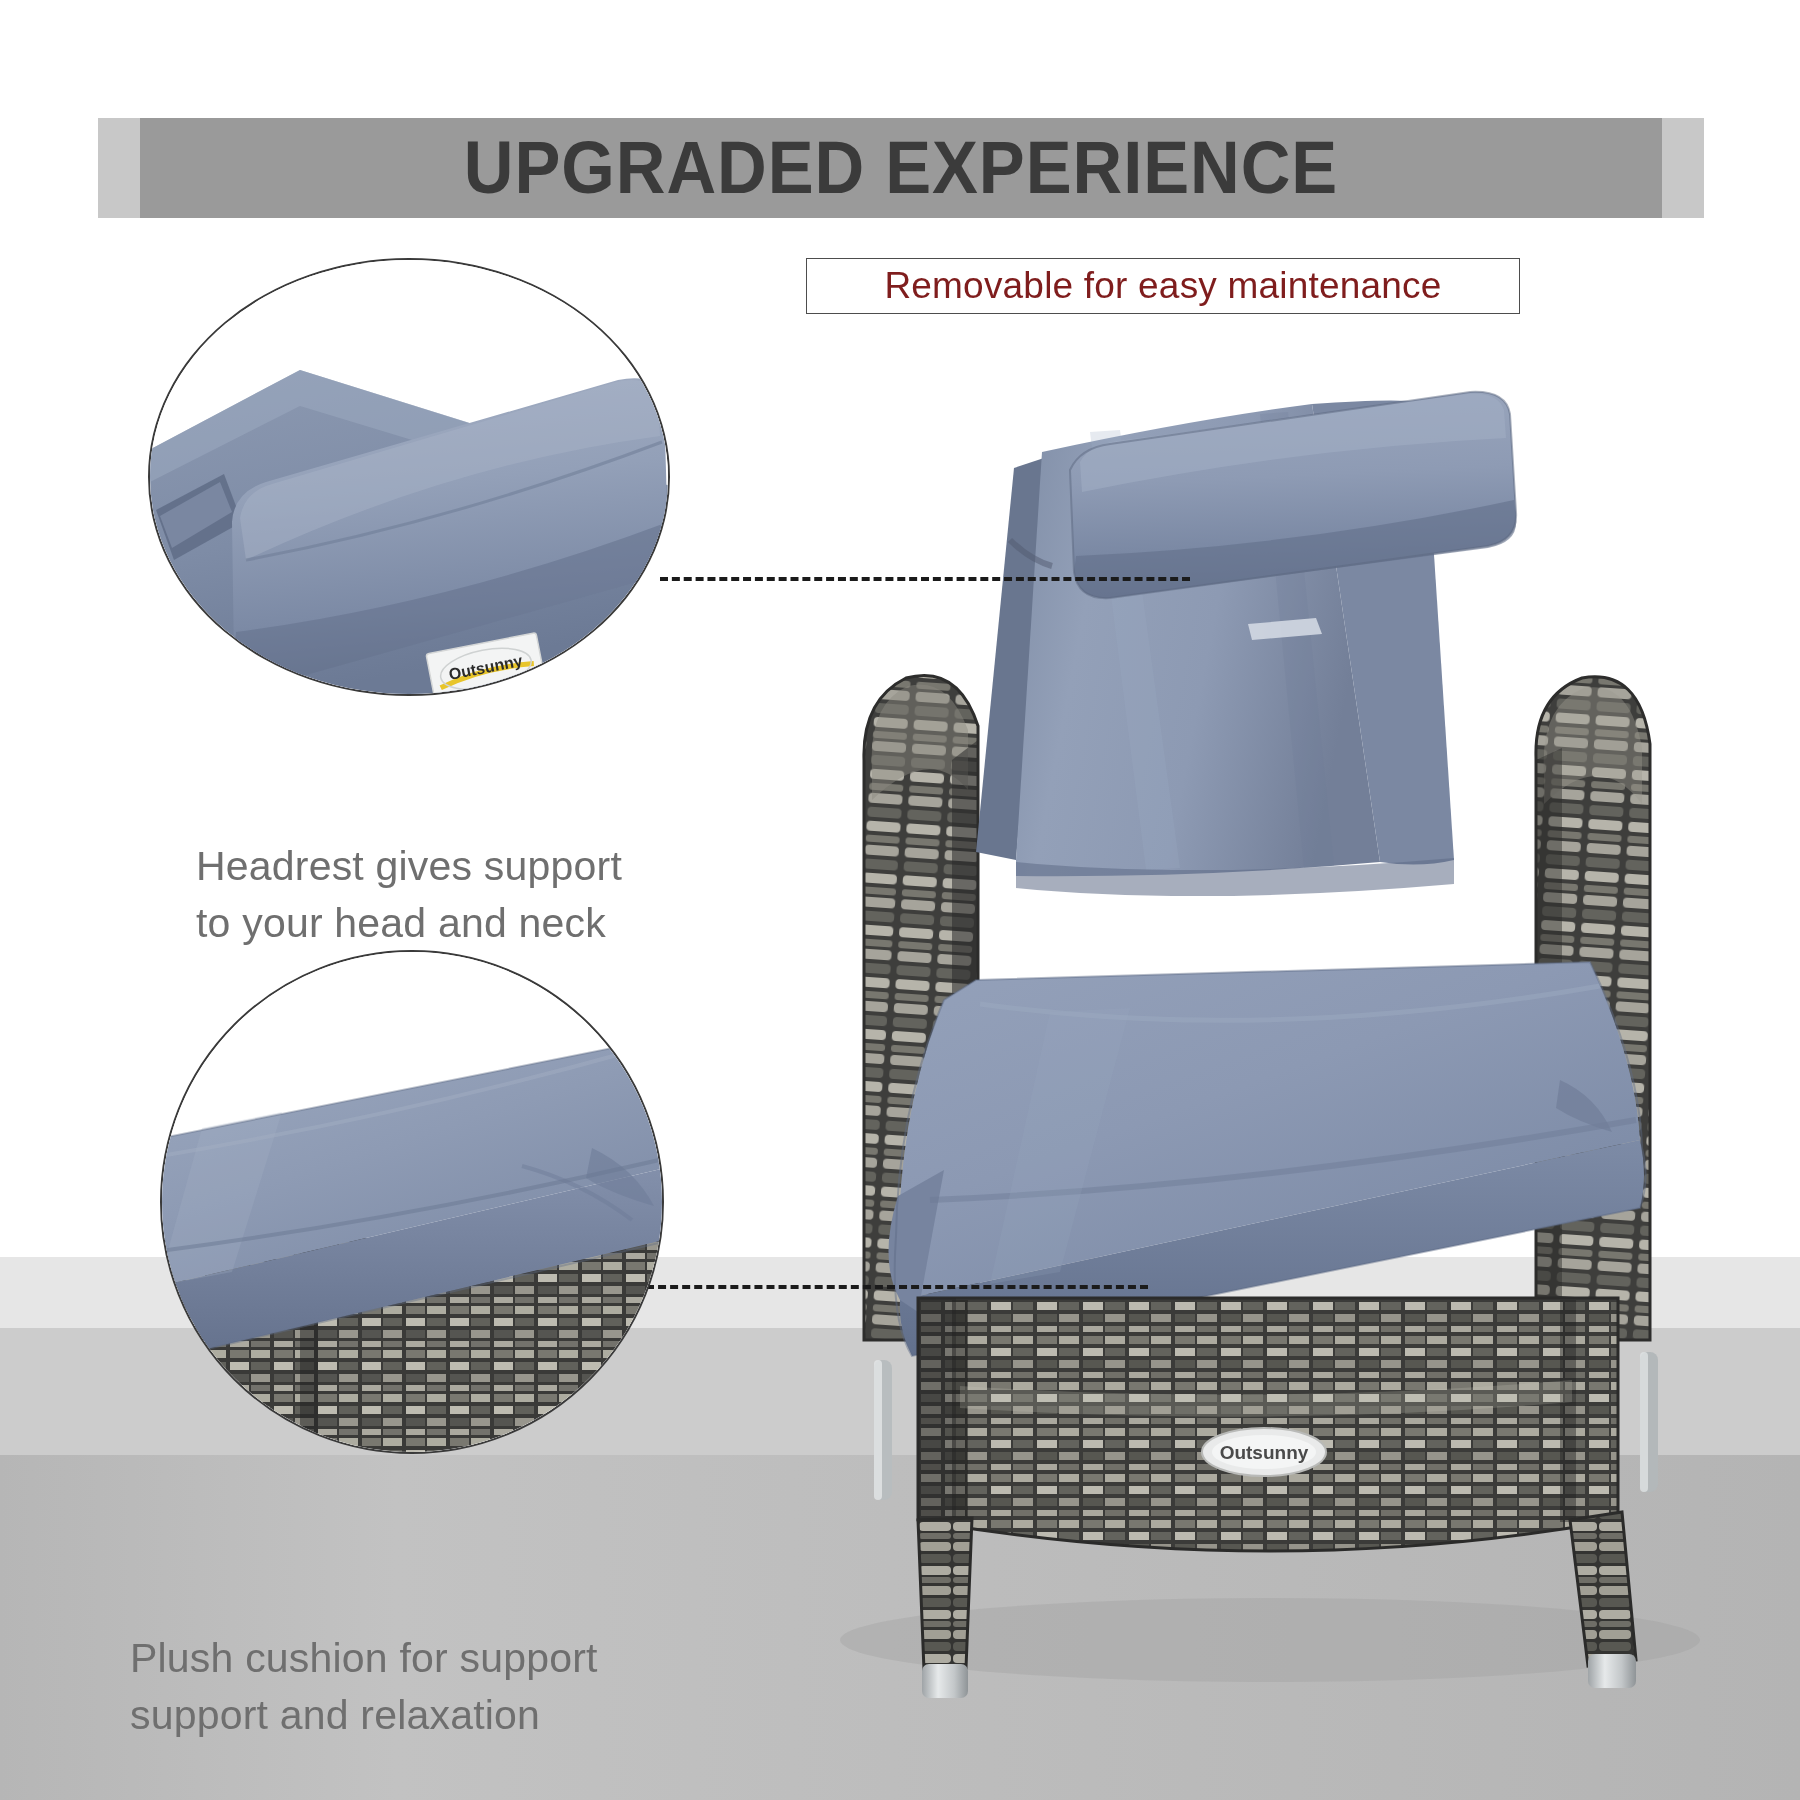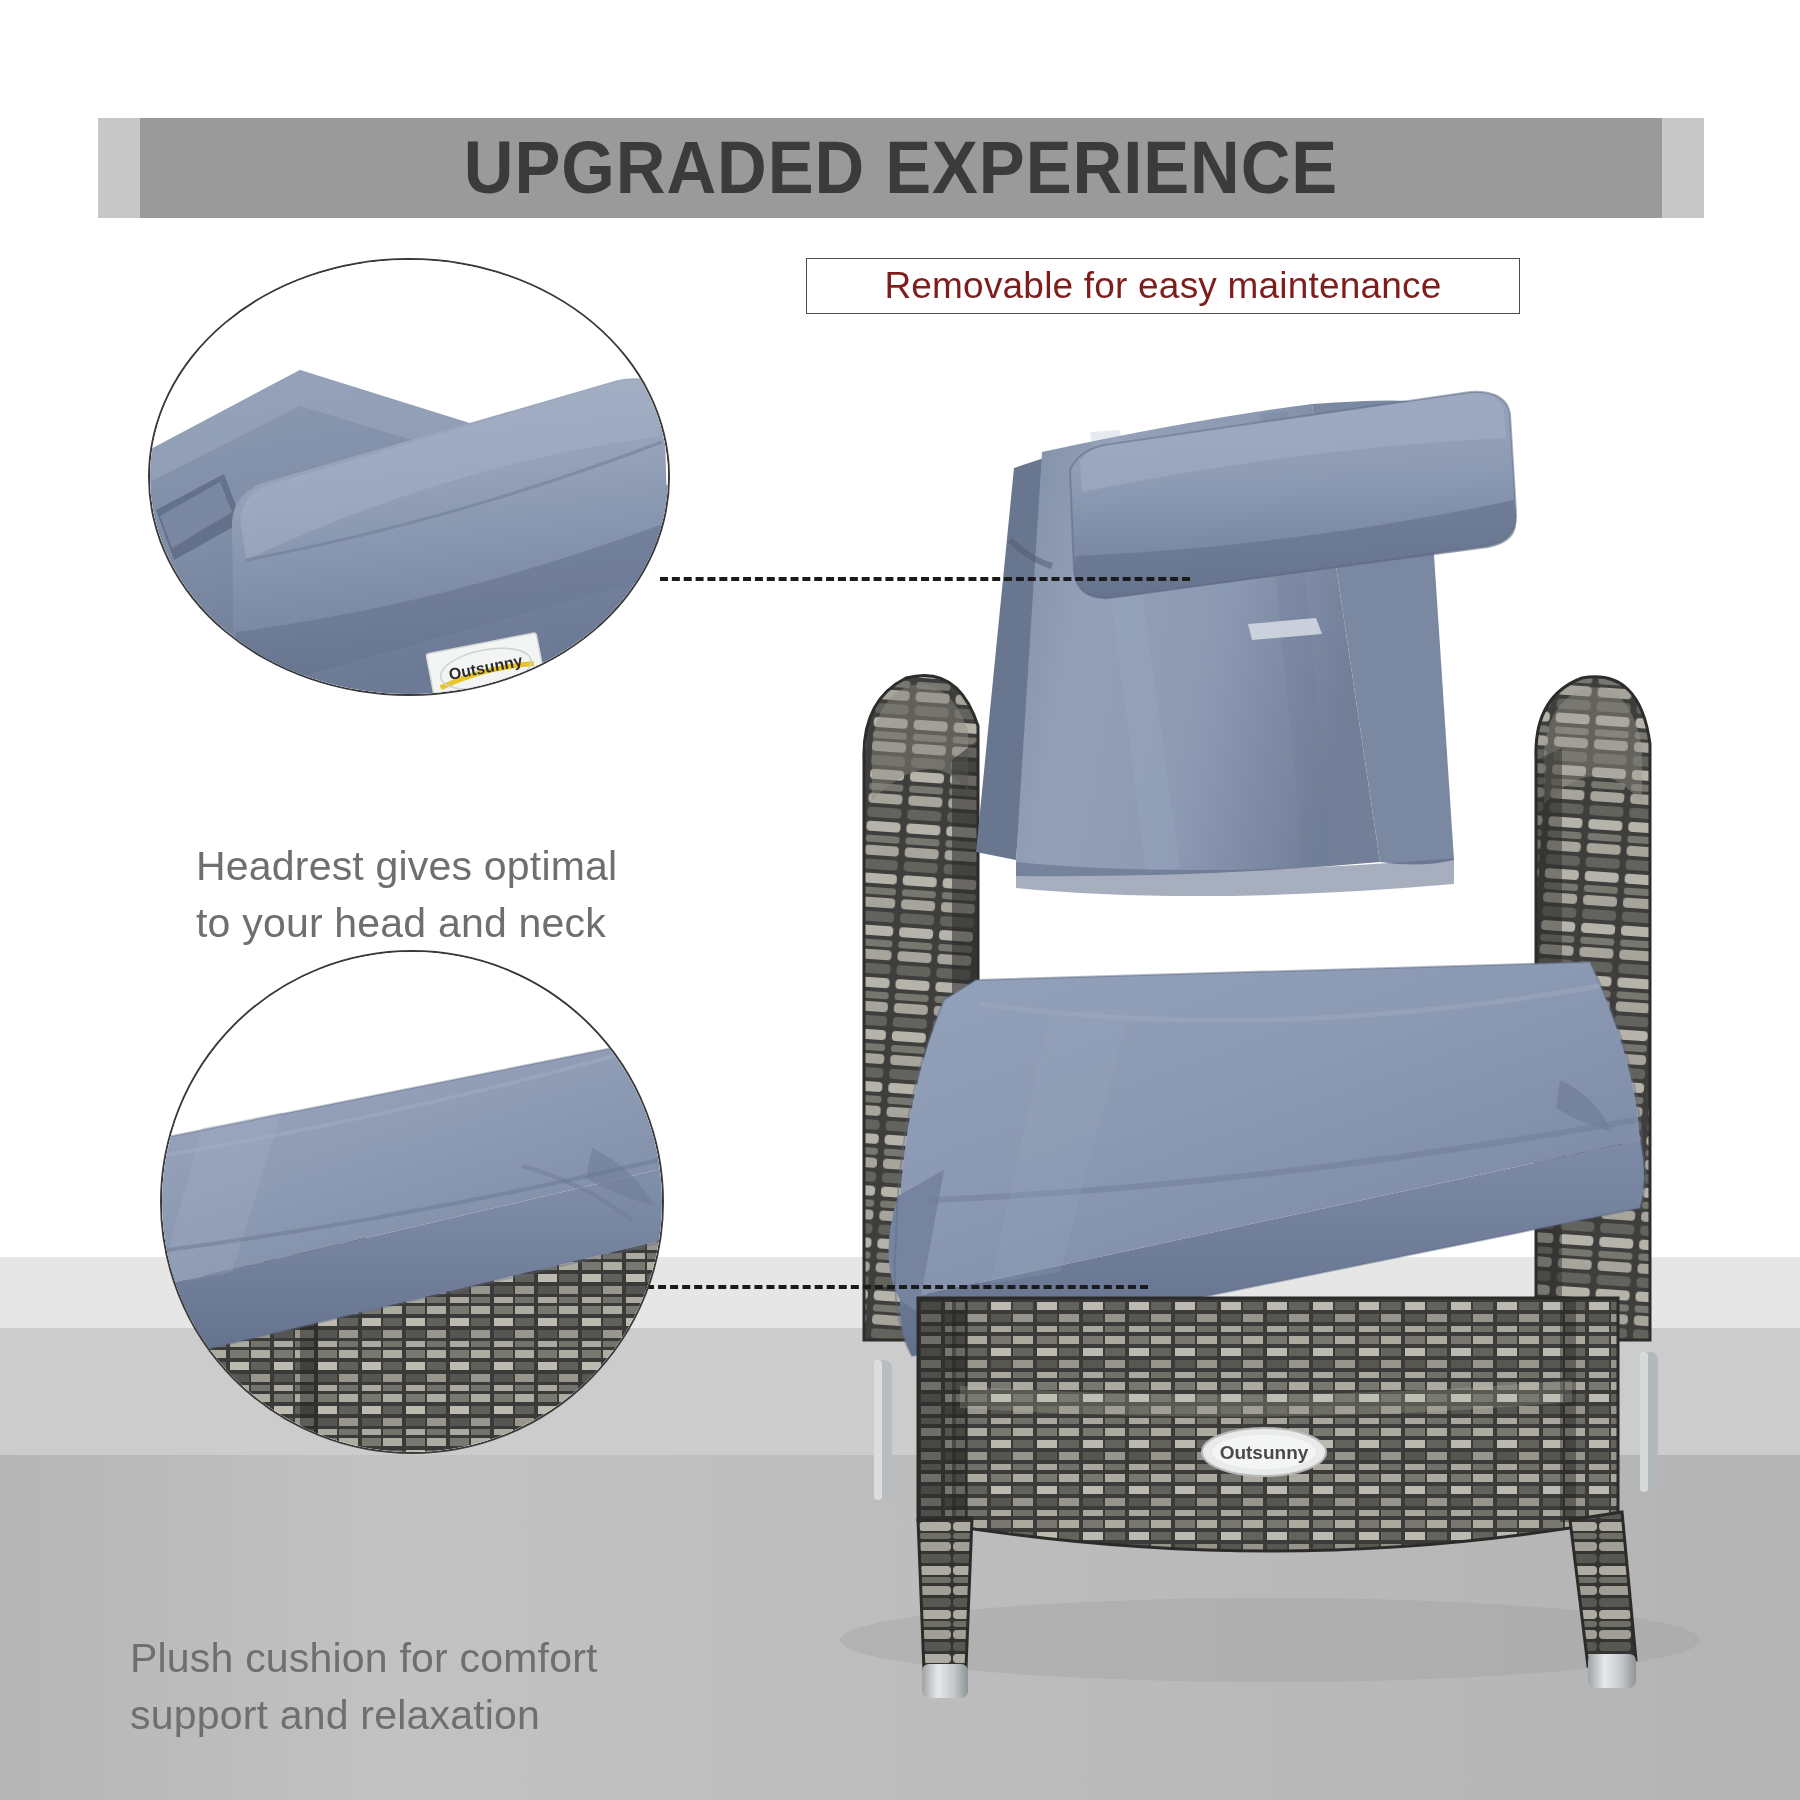--- a/index.html
+++ b/index.html
@@ -343,22 +343,22 @@
       <path d="M360,214 Q420,230 470,268" fill="none" stroke="#6d7b96" stroke-width="4" opacity=".45"></path>
 
       <path d="M-10,300 Q240,268 506,206" fill="none" stroke="#6a7892" stroke-width="4" opacity=".5"></path>
       <path d="M-14,206 Q230,166 466,100" fill="none" stroke="#a3afc4" stroke-width="4" opacity=".45"></path>
 
       <path d="M-20,190 L470,92 Q512,152 514,220 Q520,256 510,288 L-10,410" fill="none" stroke="#5e6b85" stroke-width="2" opacity=".4"></path>
     </svg>
   </div>
 
   <div class="caption" id="caption-headrest">
-    <div>Headrest gives optimal</div>
+    <div>Headrest gives support</div>
     <div>to your head and neck</div>
   </div>
 
   <div class="caption" id="caption-cushion">
-    <div>Plush cushion for comfort</div>
+    <div>Plush cushion for support</div>
     <div>support and relaxation</div>
   </div>
 
 </div>
 
 </body></html>

